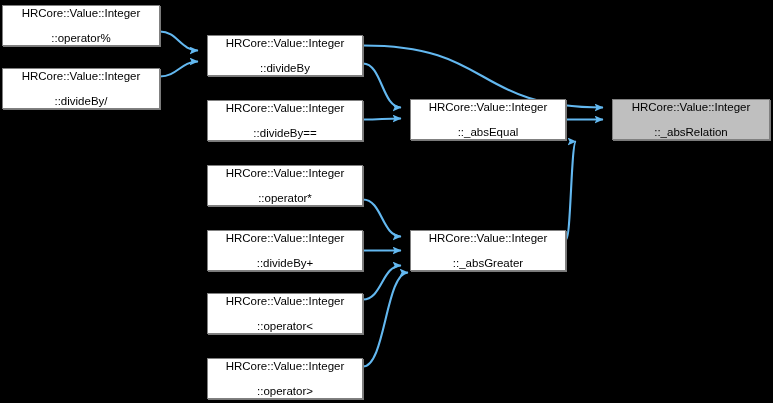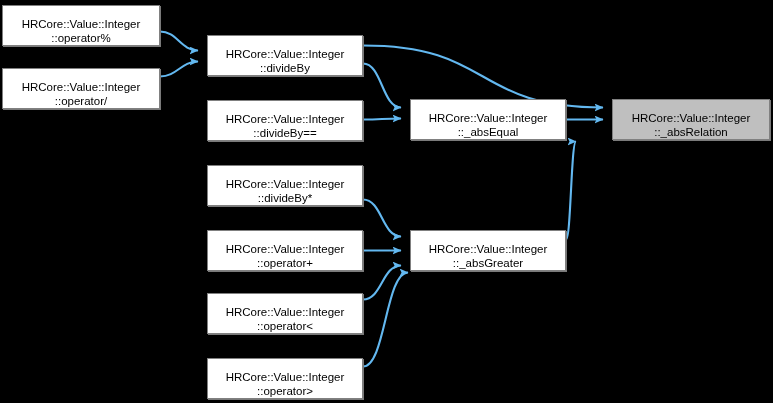--- a/index.html
+++ b/index.html
@@ -25,21 +25,21 @@
   }
   .node {
     position: absolute;
     box-sizing: border-box;
     background: #ffffff;
     border: 1px solid #808080;
     box-shadow: 1px 1px 0 0 #7a7a7a;
     display: flex;
     flex-direction: column;
     align-items: center;
-    justify-content: flex-end;
+    justify-content: space-between;
     color: #000000;
     font-size: 11.5px;
     line-height: 14px;
     letter-spacing: 0px;
     text-align: center;
     white-space: nowrap;
     z-index: 2;
   }
   .node.highlight {
     background: #bfbfbf;
@@ -75,37 +75,37 @@
       </g>
   </svg>
 
   <div id="node-layer">
       <div class="node" style="left: 2px; top: 5px; width: 158px; height: 41px;">
         <span class="l1">HRCore::Value::Integer</span>
         <span class="l2">::operator%</span>
       </div>
       <div class="node" style="left: 2px; top: 68px; width: 158px; height: 41px;">
         <span class="l1">HRCore::Value::Integer</span>
-        <span class="l2">::operator/</span>
+        <span class="l2">::divideBy/</span>
       </div>
       <div class="node" style="left: 207px; top: 35px; width: 156px; height: 41px;">
         <span class="l1">HRCore::Value::Integer</span>
         <span class="l2">::divideBy</span>
       </div>
       <div class="node" style="left: 207px; top: 100px; width: 156px; height: 41px;">
         <span class="l1">HRCore::Value::Integer</span>
         <span class="l2">::divideBy==</span>
       </div>
       <div class="node" style="left: 207px; top: 165px; width: 156px; height: 41px;">
         <span class="l1">HRCore::Value::Integer</span>
-        <span class="l2">::divideBy*</span>
+        <span class="l2">::operator*</span>
       </div>
       <div class="node" style="left: 207px; top: 230px; width: 156px; height: 41px;">
         <span class="l1">HRCore::Value::Integer</span>
-        <span class="l2">::operator+</span>
+        <span class="l2">::divideBy+</span>
       </div>
       <div class="node" style="left: 207px; top: 293px; width: 156px; height: 41px;">
         <span class="l1">HRCore::Value::Integer</span>
         <span class="l2">::operator&lt;</span>
       </div>
       <div class="node" style="left: 207px; top: 358px; width: 156px; height: 41px;">
         <span class="l1">HRCore::Value::Integer</span>
         <span class="l2">::operator&gt;</span>
       </div>
       <div class="node" style="left: 410px; top: 99px; width: 156px; height: 41px;">

